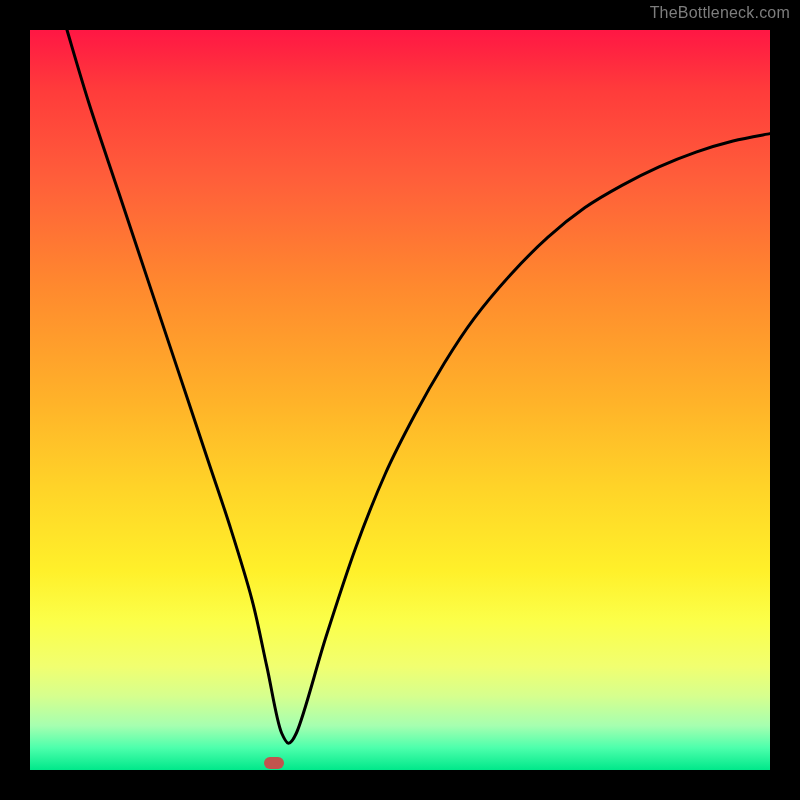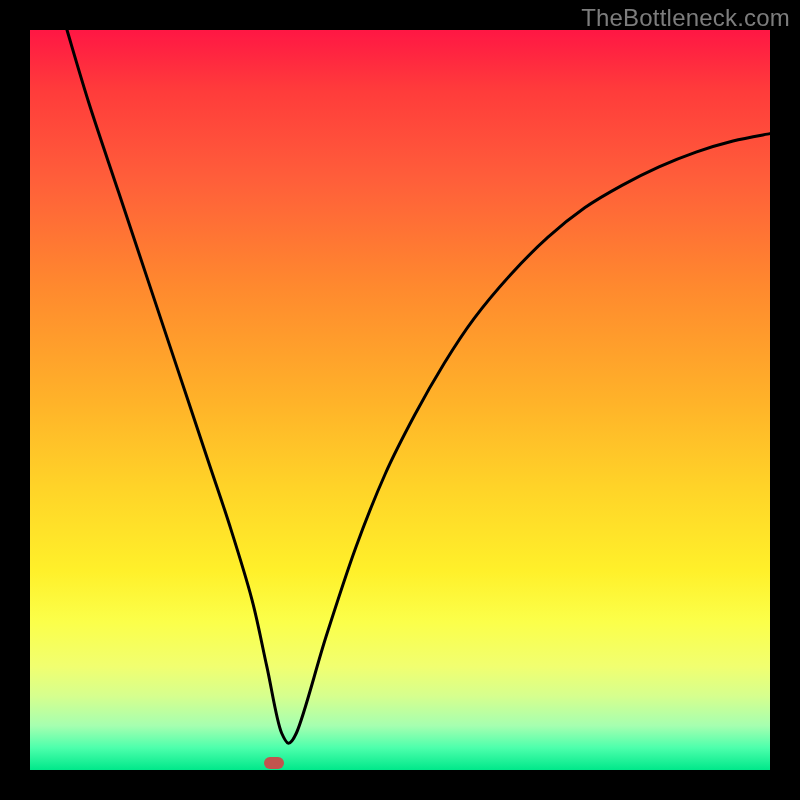--- a/index.html
+++ b/index.html
@@ -39,21 +39,21 @@
         #a6ffb0 94%,
         #4dffac 97%,
         #00e88a 100%
       );
   }
   .watermark {
     position: absolute;
     top: 4px;
     right: 10px;
     color: #7d7d7d;
-    font-size: 24px;
+    font-size: 16px;
     letter-spacing: 0.2px;
     font-weight: 400;
     user-select: none;
   }
   svg.curve {
     position: absolute;
     left: 0;
     top: 0;
     width: 740px;
     height: 740px;

